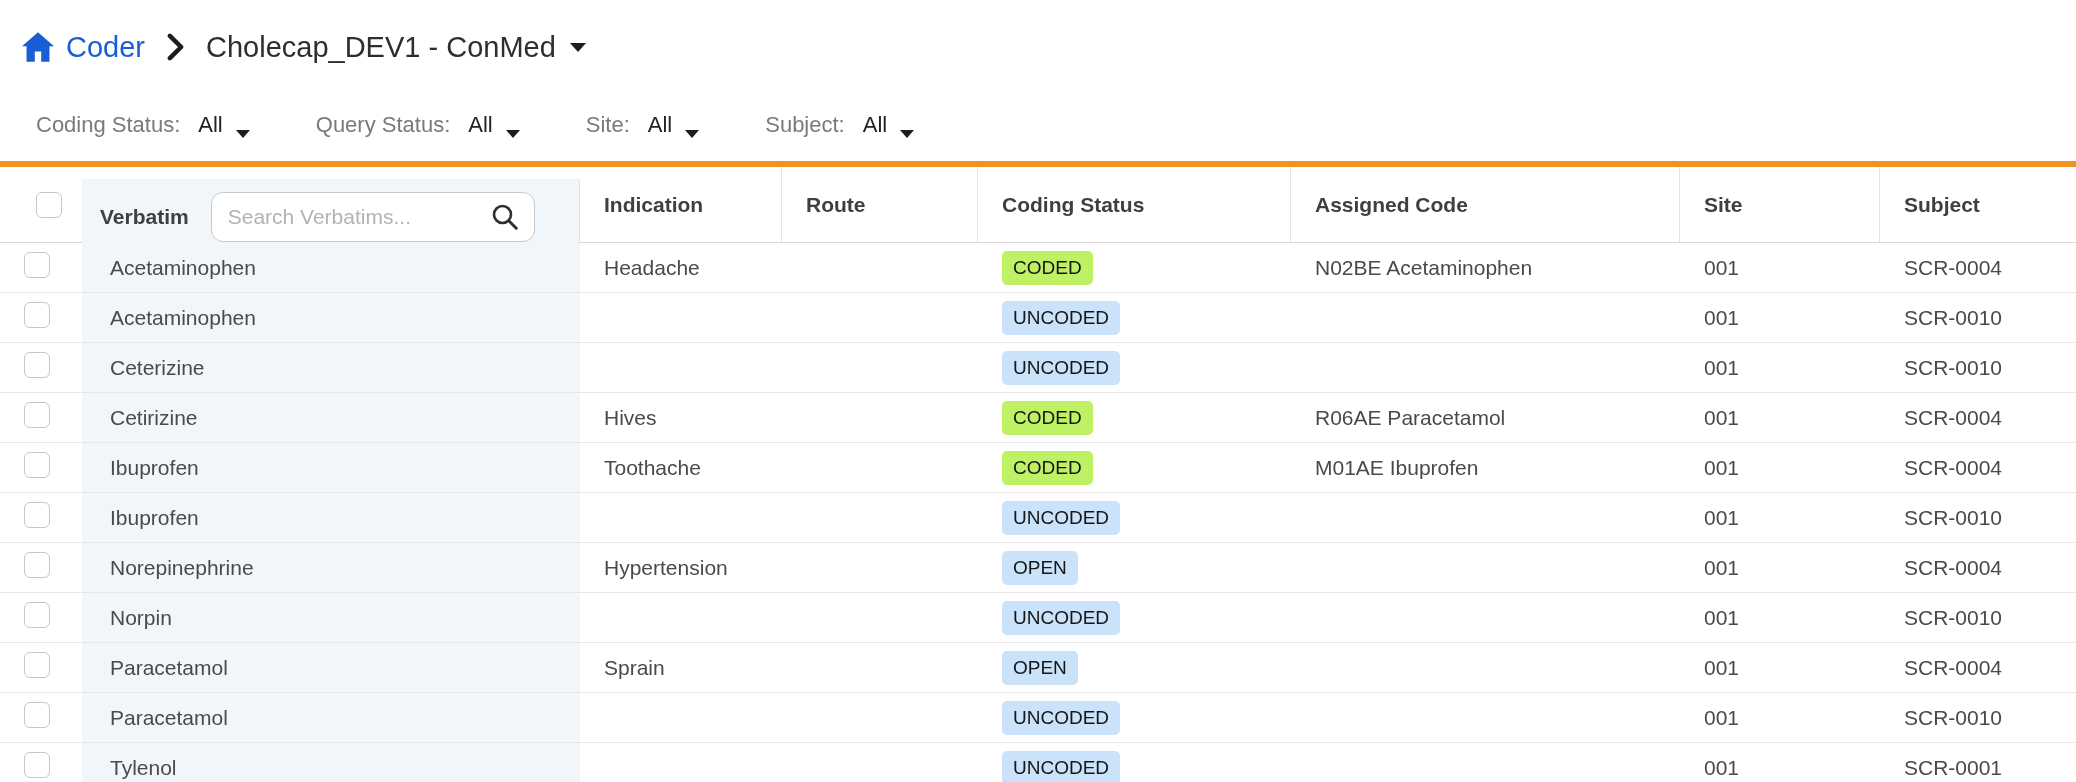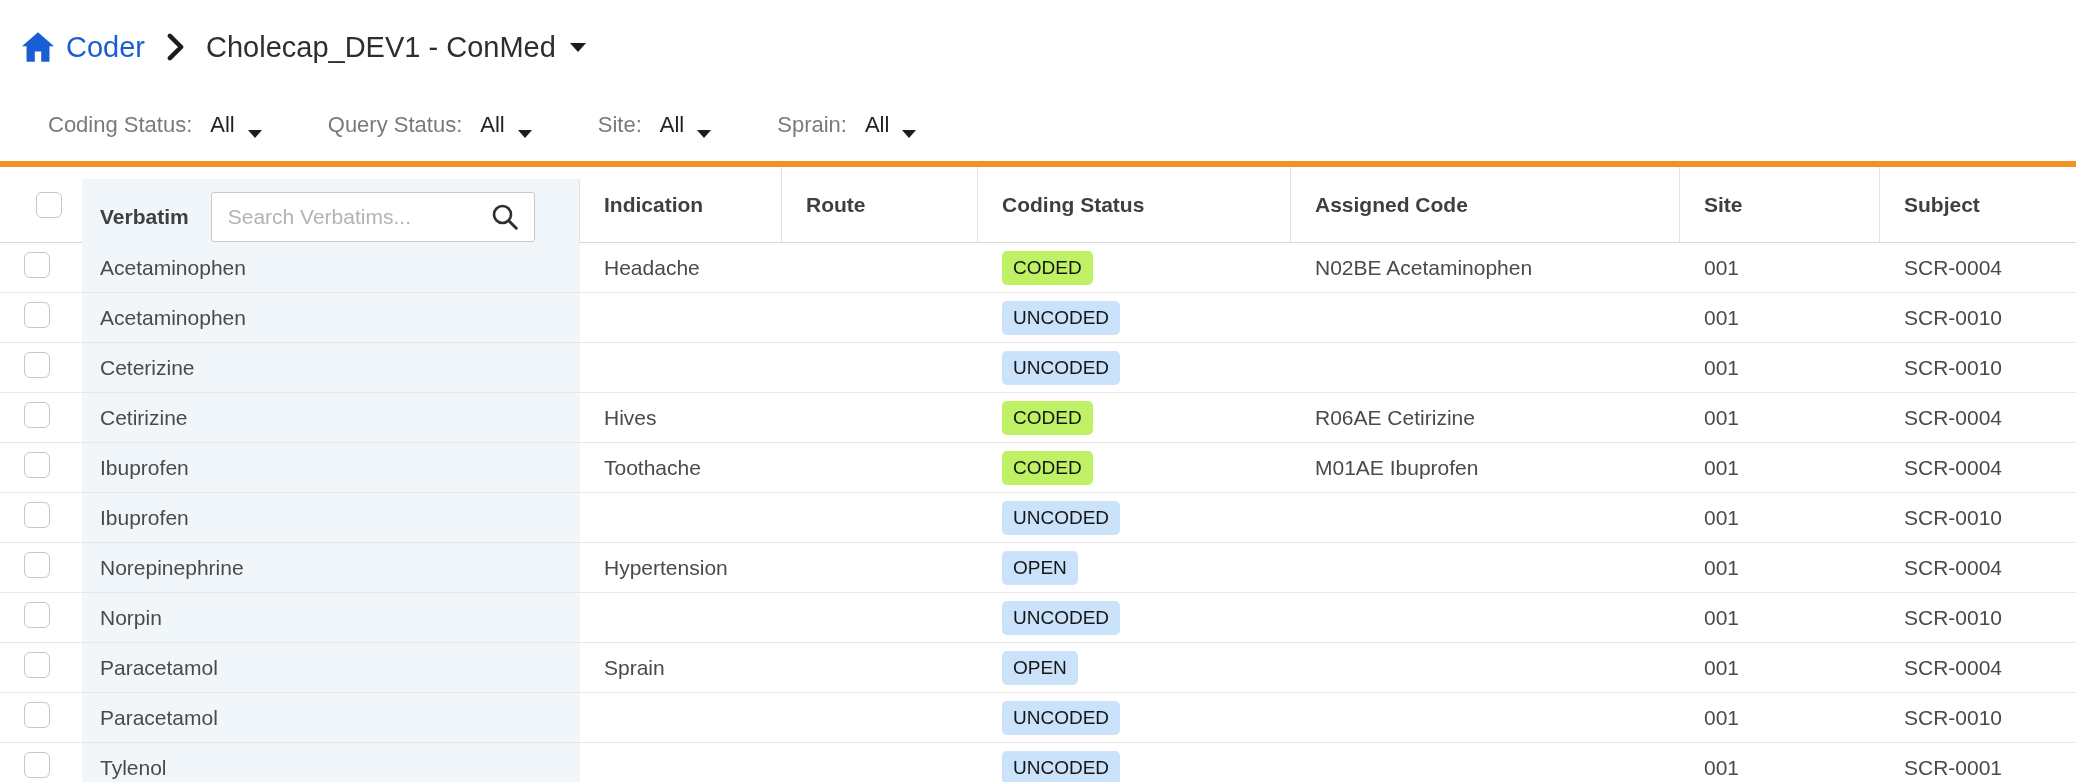--- a/index.html
+++ b/index.html
@@ -17,21 +17,21 @@
   .crumb-app { color:#1A5ED6; font-size:29px; margin-left:12px; cursor:pointer; }
   .crumb-sep { margin:0 22px; display:inline-flex; align-items:center; }
   .crumb-study { color:#2e2e2e; font-size:29px; display:inline-flex; align-items:center; cursor:pointer; }
   .caret-down {
     display:inline-block; width:0; height:0; margin-left:14px;
     border-left:8px solid transparent; border-right:8px solid transparent;
     border-top:9px solid #1c1c1c;
   }
 
   
-  .filterbar { display:flex; align-items:center; gap:66px; padding-left:48px; margin-top:42px; height:30px; }
+  .filterbar { display:flex; align-items:center; gap:66px; padding-left:36px; margin-top:42px; height:30px; }
   .filter { display:inline-flex; align-items:center; gap:18px; cursor:pointer; }
   .filter-label { color:#7a7a7a; font-size:22px; }
   .filter-value { color:#222; font-size:22px; display:inline-flex; align-items:flex-end; }
   .filter-value .caret-down { margin-left:13px; border-left-width:7px; border-right-width:7px; border-top-width:8px; }
 
   
   .orange-bar { height:6px; background:#F09224; margin-top:21px; }
 
   
   .grid-row {
@@ -50,34 +50,34 @@
   .thead .cb-cell, .tr .cb-cell { padding-left:36px; border-right:none; background:#ffffff; }
   .thead .verbatim-cell { background:#F1F6FB; padding-left:18px;margin-top:24px; }
 
   .checkbox {
     width:26px; height:26px; border:1.5px solid #c6c6c6; border-radius:6px;
     background:#fff; display:inline-block; cursor:pointer;
   }
 
   .searchbox {
     margin-left:22px; width:324px; height:50px; background:#fff;
-    border:1.5px solid #c9c9c9; border-radius:3px;
+    border:1.5px solid #c9c9c9; border-radius:12px;
     display:flex; align-items:center; padding:0 14px 0 16px;
   }
   .searchbox input {
     border:none; outline:none; flex:1; font-size:21px; color:#444;
     font-family:"Liberation Sans","DejaVu Sans",sans-serif; background:transparent;
     min-width:0;
   }
   .searchbox input::placeholder { color:#b3b3b3; }
   .search-icon { width:30px; height:30px; flex:0 0 auto; }
 
   .tr { height:50px; border-bottom:1px solid #e7e7e7; font-size:21px; color:#4a4a4a; }
   .tr .cell { padding-left:24px; overflow:hidden; white-space:nowrap; }
-  .tr .verbatim-cell { background:#F1F6FB; height:100%; display:flex; align-items:center; padding-left:18px; }
+  .tr .verbatim-cell { background:#F1F6FB; height:100%; display:flex; align-items:center; padding-left:28px; }
 
   .badge {
     display:inline-block; padding:4px 11px; border-radius:5px;
     font-size:19px; color:#161616; line-height:26px;
   }
   .badge-green { background:#bef264; }
   .badge-blue  { background:#CBE2FB; }
 </style>
 </head>
 <body>
@@ -116,21 +116,21 @@
     </span>
   </span>
   <span class="filter">
     <span class="filter-label">Site:</span>
     <span class="filter-value">
       <span>All</span>
         <span class="caret-down"></span>
     </span>
   </span>
   <span class="filter">
-    <span class="filter-label">Sprain:</span>
+    <span class="filter-label">Subject:</span>
     <span class="filter-value">
       <span>All</span>
         <span class="caret-down"></span>
     </span>
   </span>
 </div>
 
 <div class="orange-bar"></div>
 
 <div>
@@ -207,21 +207,21 @@
   <div class="grid-row tr">
     <div class="cell cb-cell">
       <span class="checkbox"></span>
     </div>
     <div class="verbatim-cell">Cetirizine</div>
     <div class="cell">Hives</div>
     <div class="cell"></div>
     <div class="cell">
       <span class="badge badge-green">CODED</span>
     </div>
-    <div class="cell">R06AE Cetirizine</div>
+    <div class="cell">R06AE Paracetamol</div>
     <div class="cell">001</div>
     <div class="cell">SCR-0004</div>
   </div>
 
   <div class="grid-row tr">
     <div class="cell cb-cell">
       <span class="checkbox"></span>
     </div>
     <div class="verbatim-cell">Ibuprofen</div>
     <div class="cell">Toothache</div>

